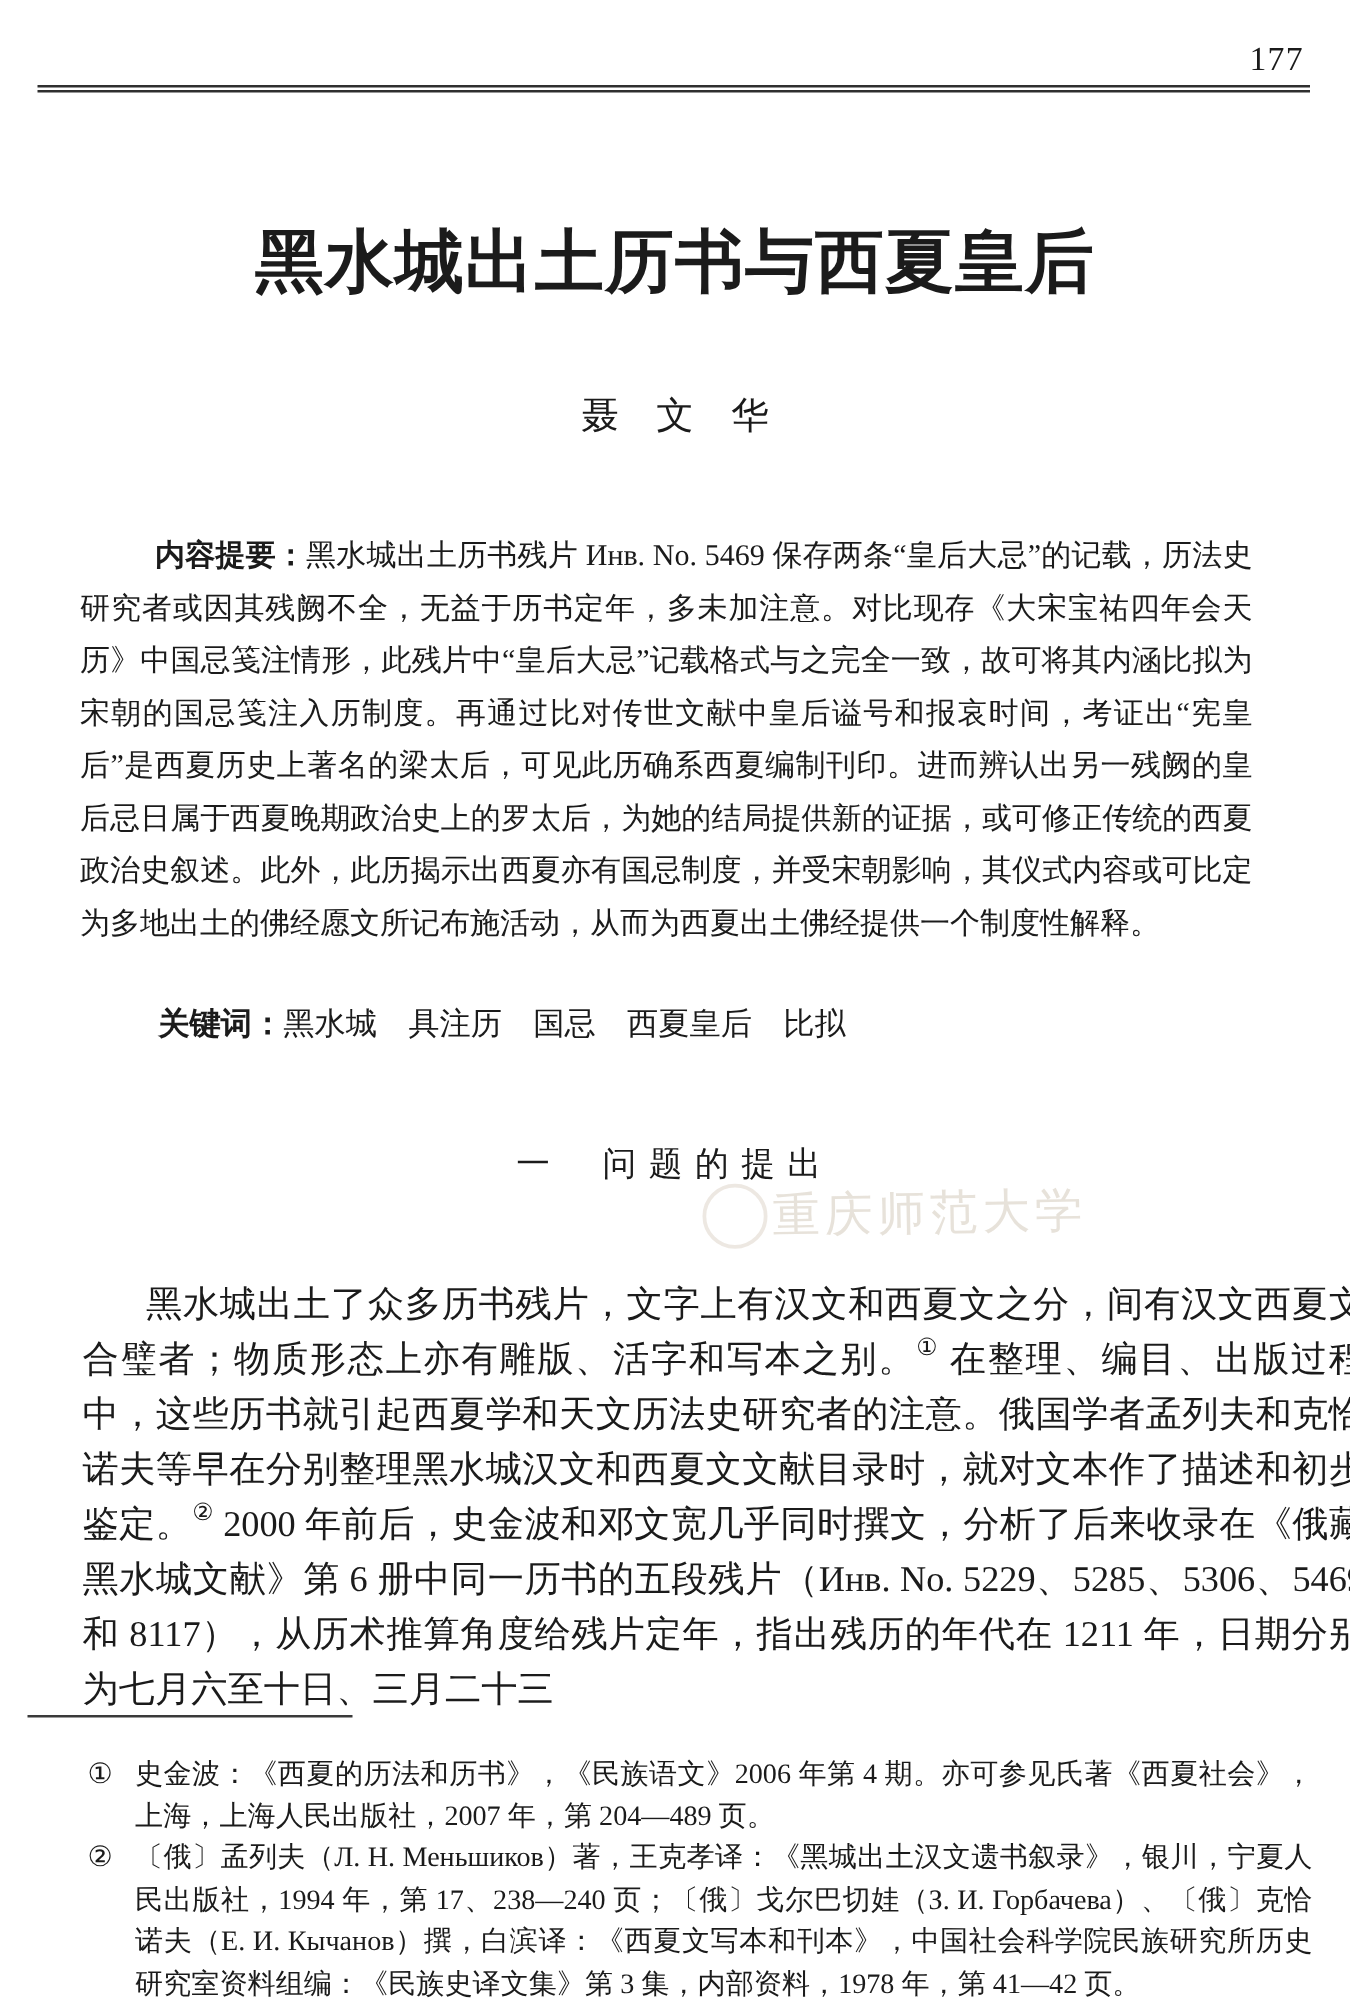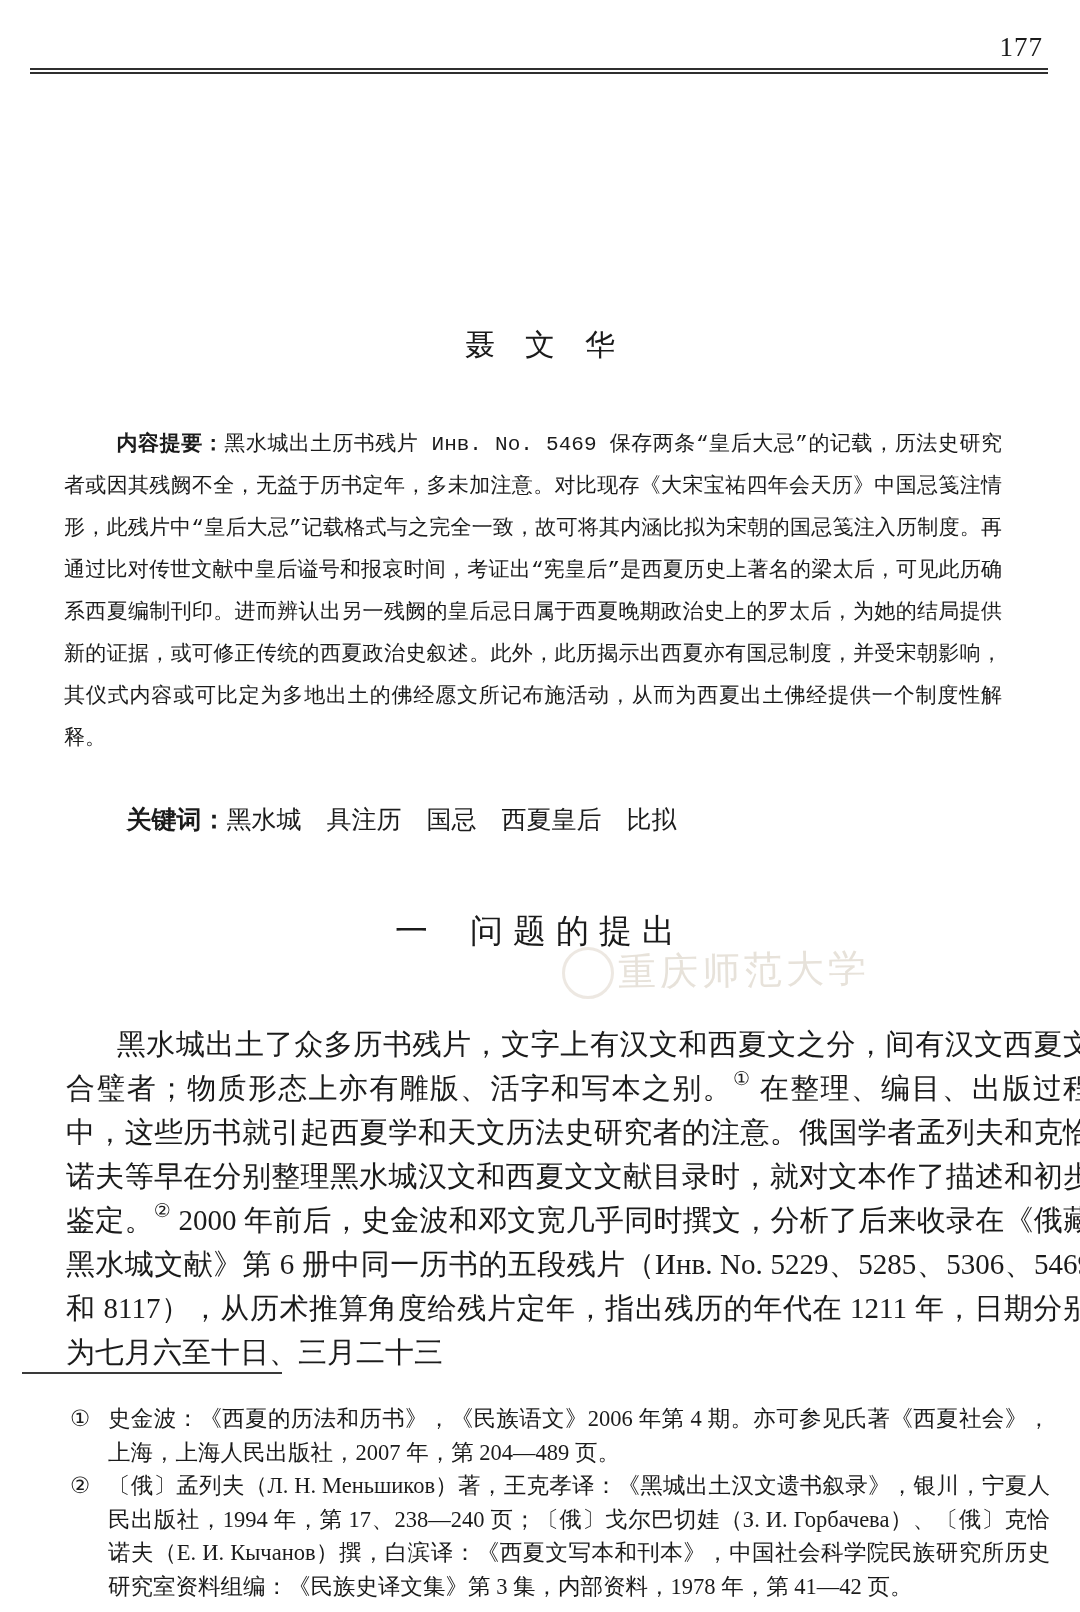--- a/index.html
+++ b/index.html
@@ -38,57 +38,56 @@
     left: 0;
     width: 100%;
     text-align: center;
     font-size: 55px;
     line-height: 64px;
     font-weight: 700;
     letter-spacing: 1px;
   }
   .author {
     position: absolute;
-    top: 322px;
+    top: 310px;
     left: 0;
     width: 100%;
     text-align: center;
     font-size: 30px;
     line-height: 46px;
     font-weight: 400;
   }
   .abstract {
     position: absolute;
     top: 424px;
     left: 64px;
     width: 938px;
-    font-size: 21px;
+    font-size: 24px;
     line-height: 42px;
     text-align: justify;
     text-indent: 2.5em;
-    font-family: Liberation Mono, monospace;
   }
   .abstract .lbl, .keywords .lbl { font-weight: 700; }
   .keywords {
     position: absolute;
     top: 768px;
     left: 64px;
     width: 938px;
     font-size: 25px;
     line-height: 42px;
     text-indent: 2.5em;
     margin-top: 31px;
   }
   .heading {
     position: absolute;
     top: 908px;
     left: 0;
     width: 100%;
     text-align: center;
-    font-size: 33px;
+    font-size: 27px;
     line-height: 46px;
     font-weight: 400;
   }
   .heading .hnum { margin-right: 42px; }
   .heading .ht { letter-spacing: 10px; }
   .watermark {
     position: absolute;
     top: 935px;
     left: 548px;
     height: 70px;
@@ -150,20 +149,21 @@
 </style>
 </head>
 <body>
 
 <div class="page">
 
   <div class="pagenum">177</div>
 
   <div class="headrule"></div>
 
+  <h1 class="title">黑水城出土历书与西夏皇后</h1>
 
   <div class="author">聂　文　华</div>
 
   <div class="abstract"><span class="lbl">内容提要：</span><span>黑水城出土历书残片 Инв. No. 5469 保存两条“皇后大忌”的记载，历法史研究者或因其残阙不全，无益于历书定年，多未加注意。对比现存《大宋宝祐四年会天历》中国忌笺注情形，此残片中“皇后大忌”记载格式与之完全一致，故可将其内涵比拟为宋朝的国忌笺注入历制度。再通过比对传世文献中皇后谥号和报哀时间，考证出“宪皇后”是西夏历史上著名的梁太后，可见此历确系西夏编制刊印。进而辨认出另一残阙的皇后忌日属于西夏晚期政治史上的罗太后，为她的结局提供新的证据，或可修正传统的西夏政治史叙述。此外，此历揭示出西夏亦有国忌制度，并受宋朝影响，其仪式内容或可比定为多地出土的佛经愿文所记布施活动，从而为西夏出土佛经提供一个制度性解释。</span></div>
 
   <div class="keywords"><span class="lbl">关键词：</span><span>黑水城　具注历　国忌　西夏皇后　比拟</span></div>
 
   <h2 class="heading"><span class="hnum">一</span><span class="ht">问题的提出</span></h2>
 
   <div class="watermark">

